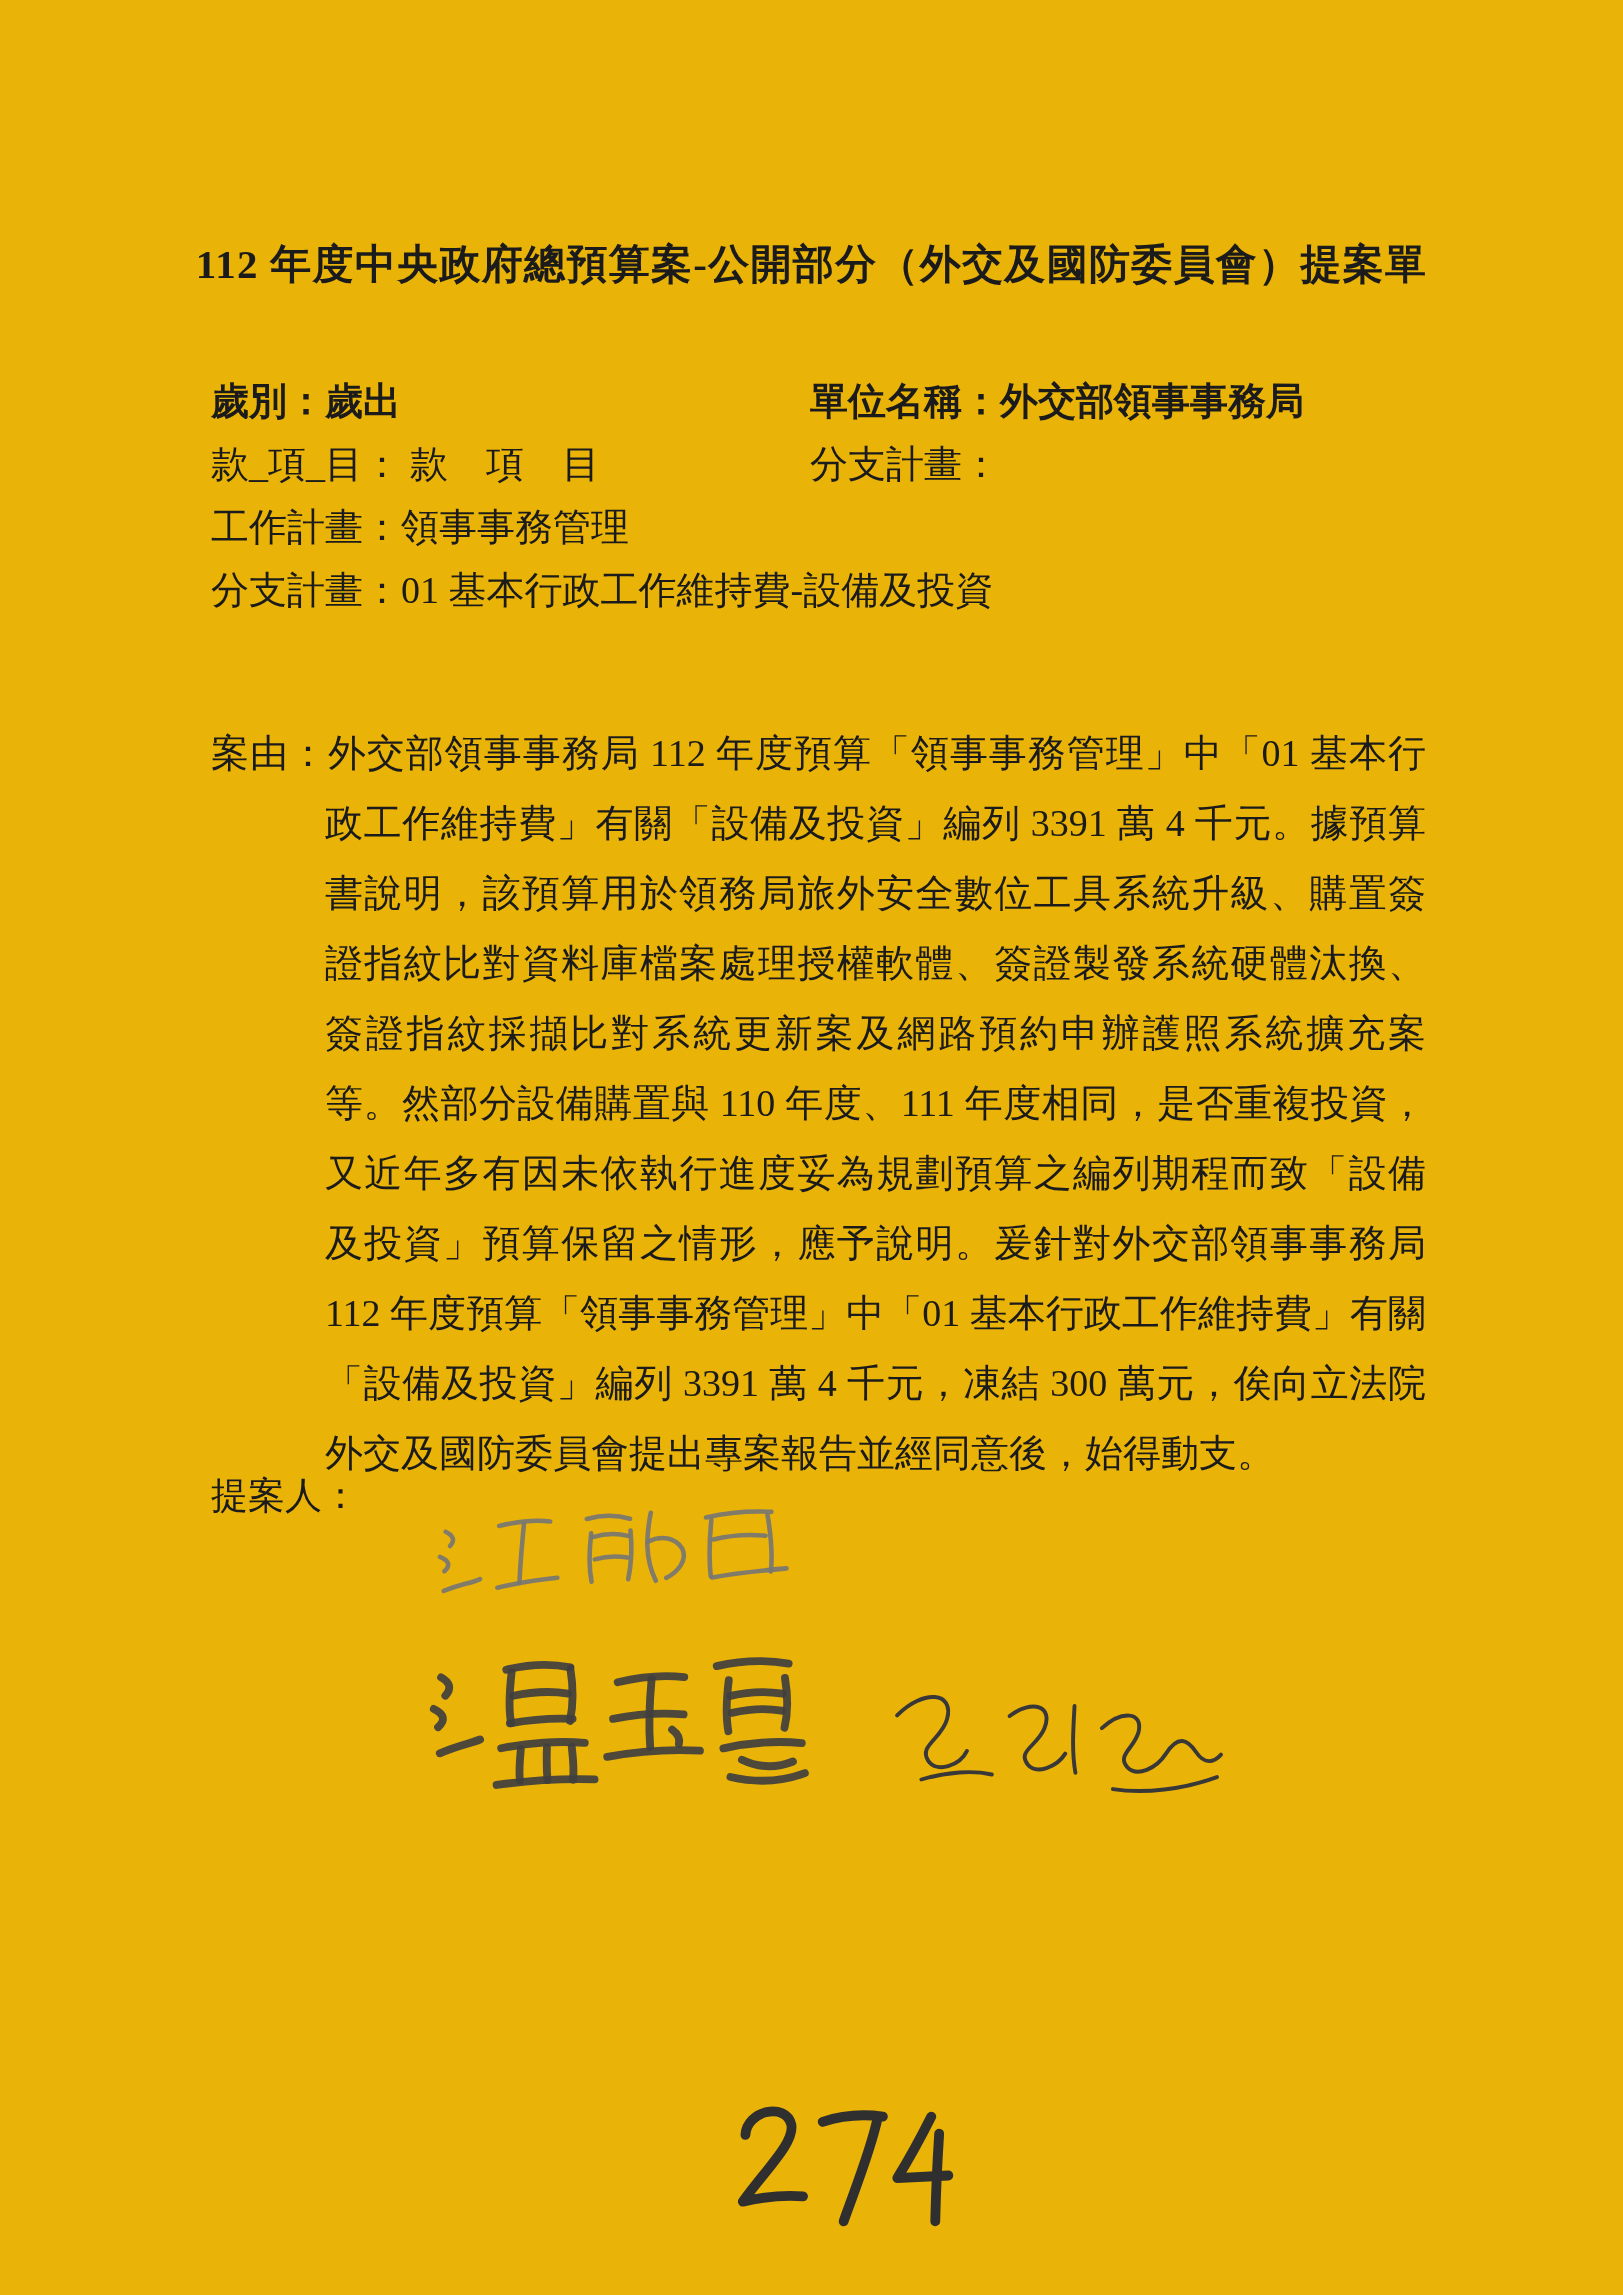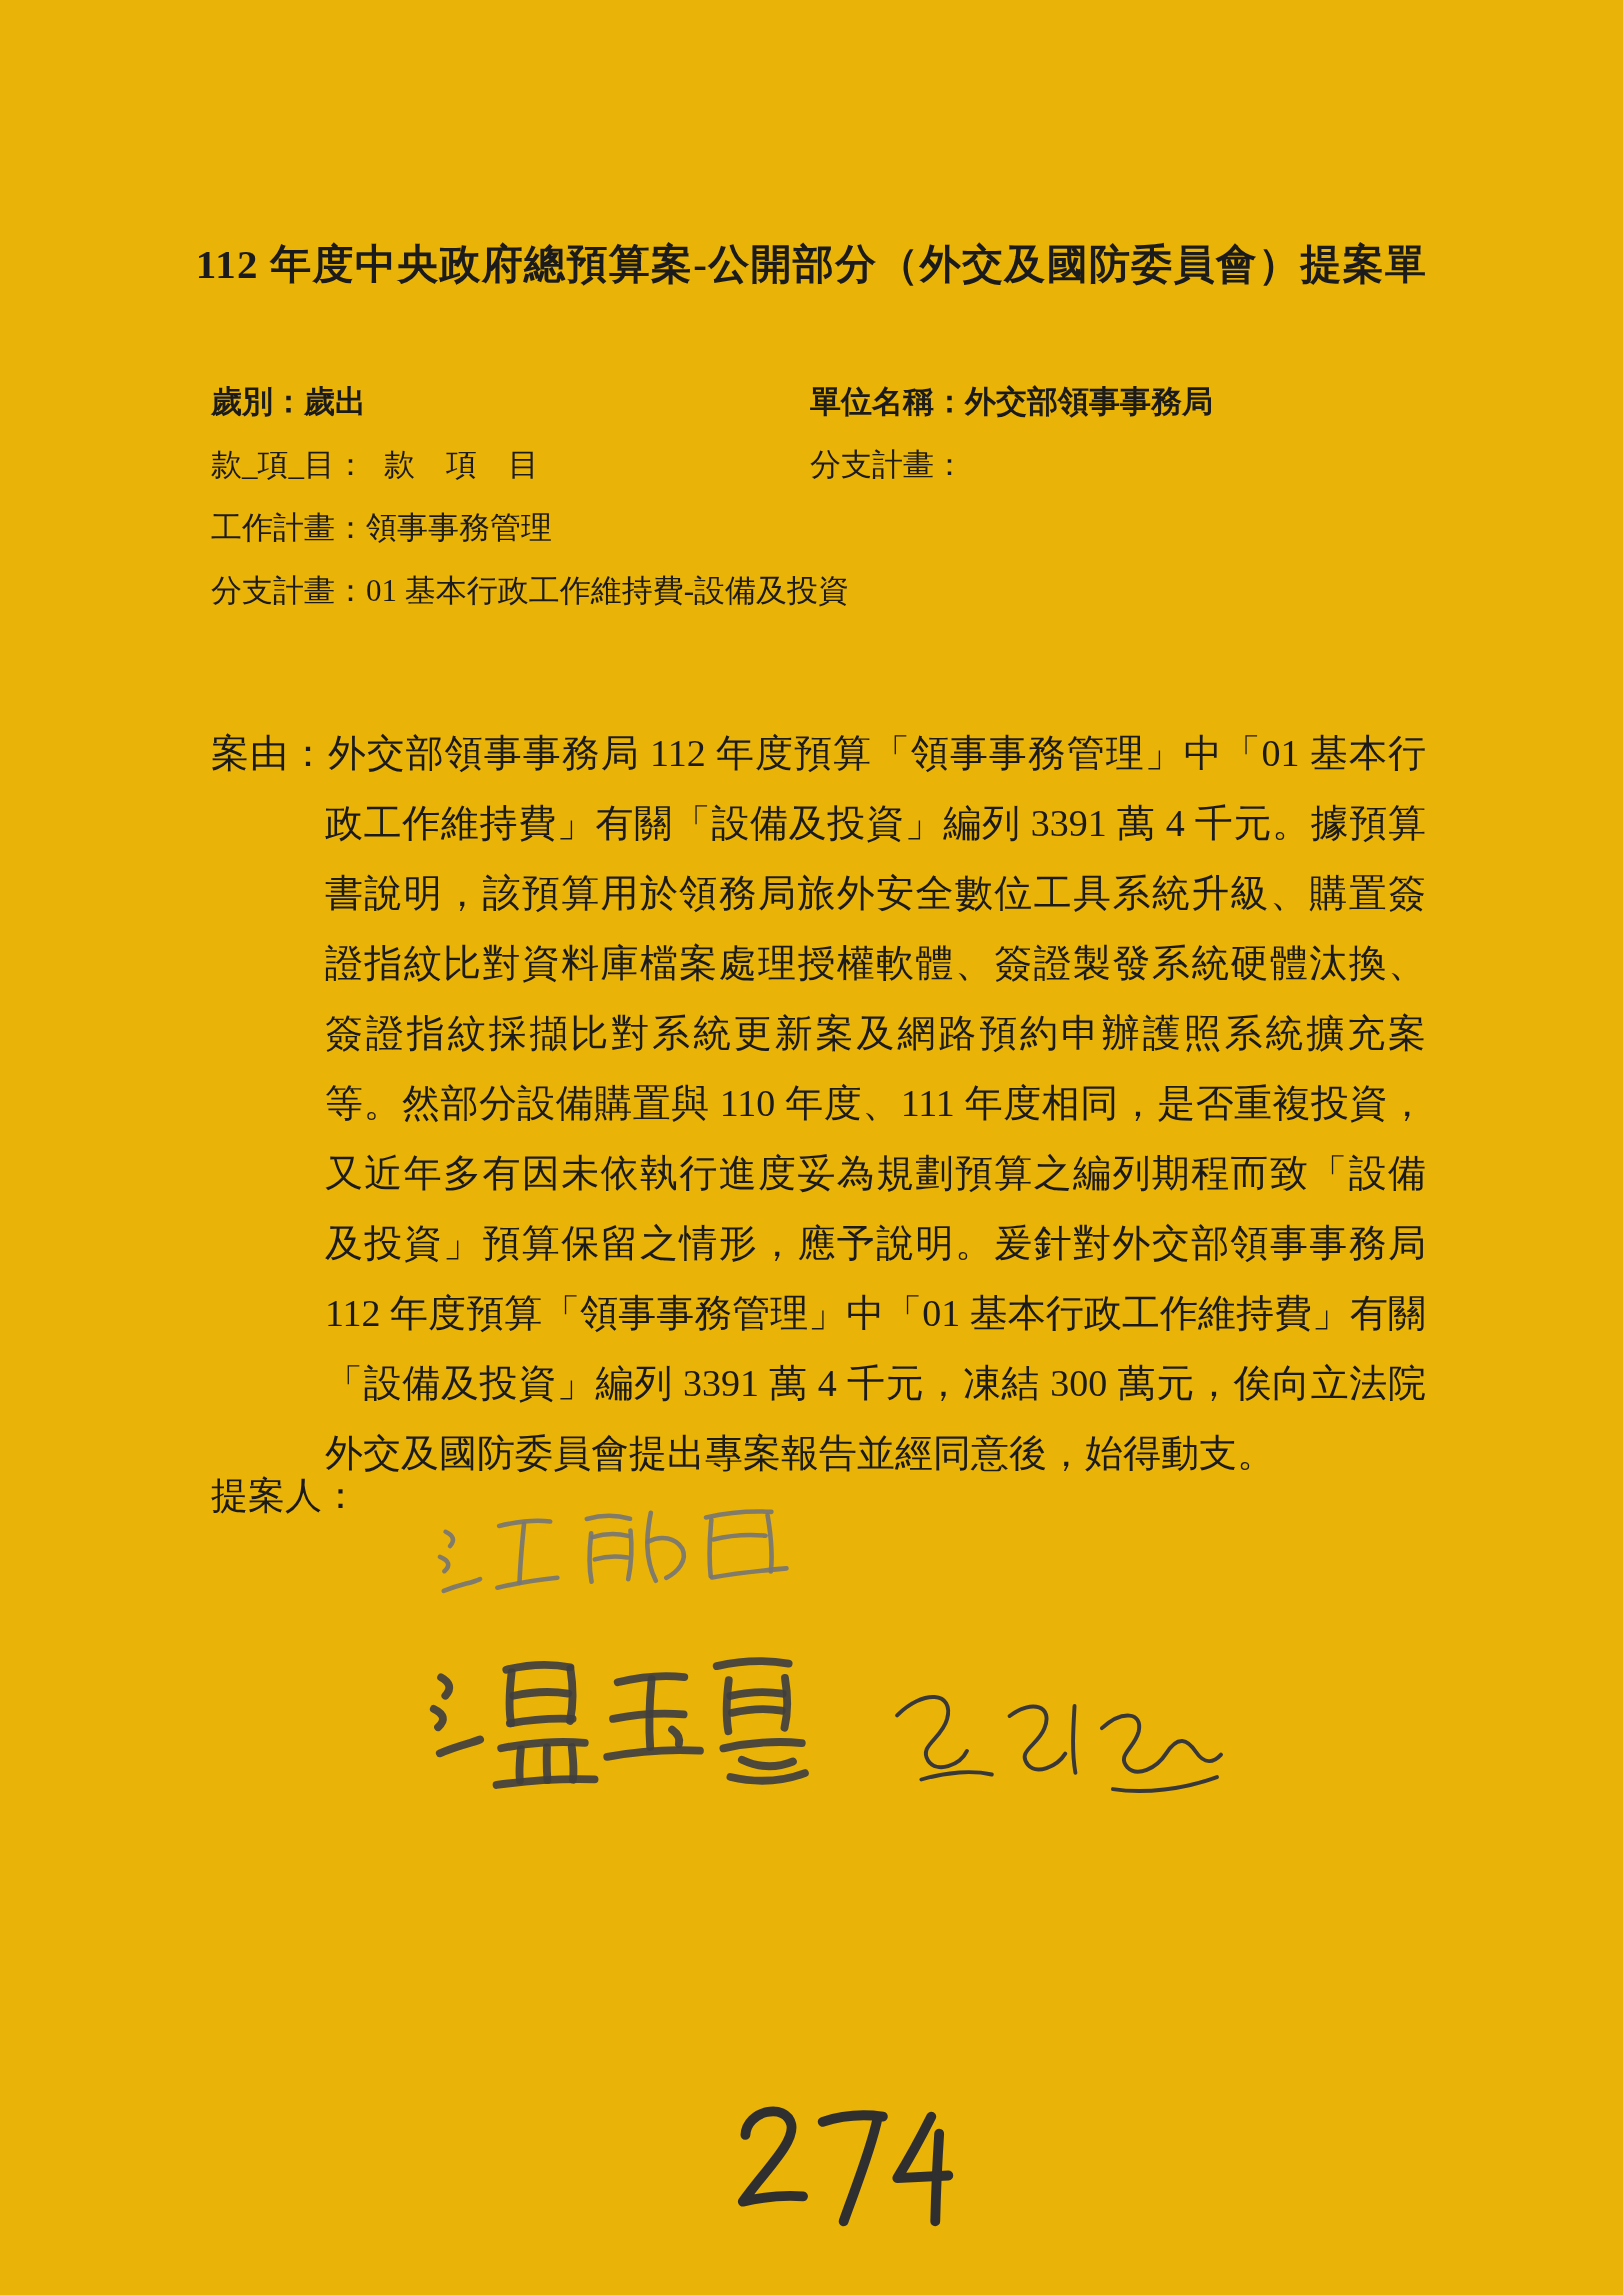--- a/index.html
+++ b/index.html
@@ -21,28 +21,28 @@
     font-size: 41px;
     font-weight: 700;
     letter-spacing: 1.3px;
     white-space: nowrap;
   }
   .header {
     position: absolute;
     left: 211px;
     top: 370px;
     width: 1217px;
-    font-size: 31px;
+    font-size: 38px;
     line-height: 63px;
   }
   .header-row { display: flex; align-items: flex-start; }
   .col-left { width: 599px; flex: 0 0 auto; }
   .col-right { flex: 1 1 auto; }
   .bold { font-weight: 700; }
-  .kxm-value { margin-left: 18px; }
+  .kxm-value { margin-left: 9px; }
   .case {
     position: absolute;
     left: 211px;
     top: 718px;
     width: 1215px;
     font-size: 38px;
     line-height: 70px;
     text-align: justify;
     text-justify: inter-ideograph;
   }

